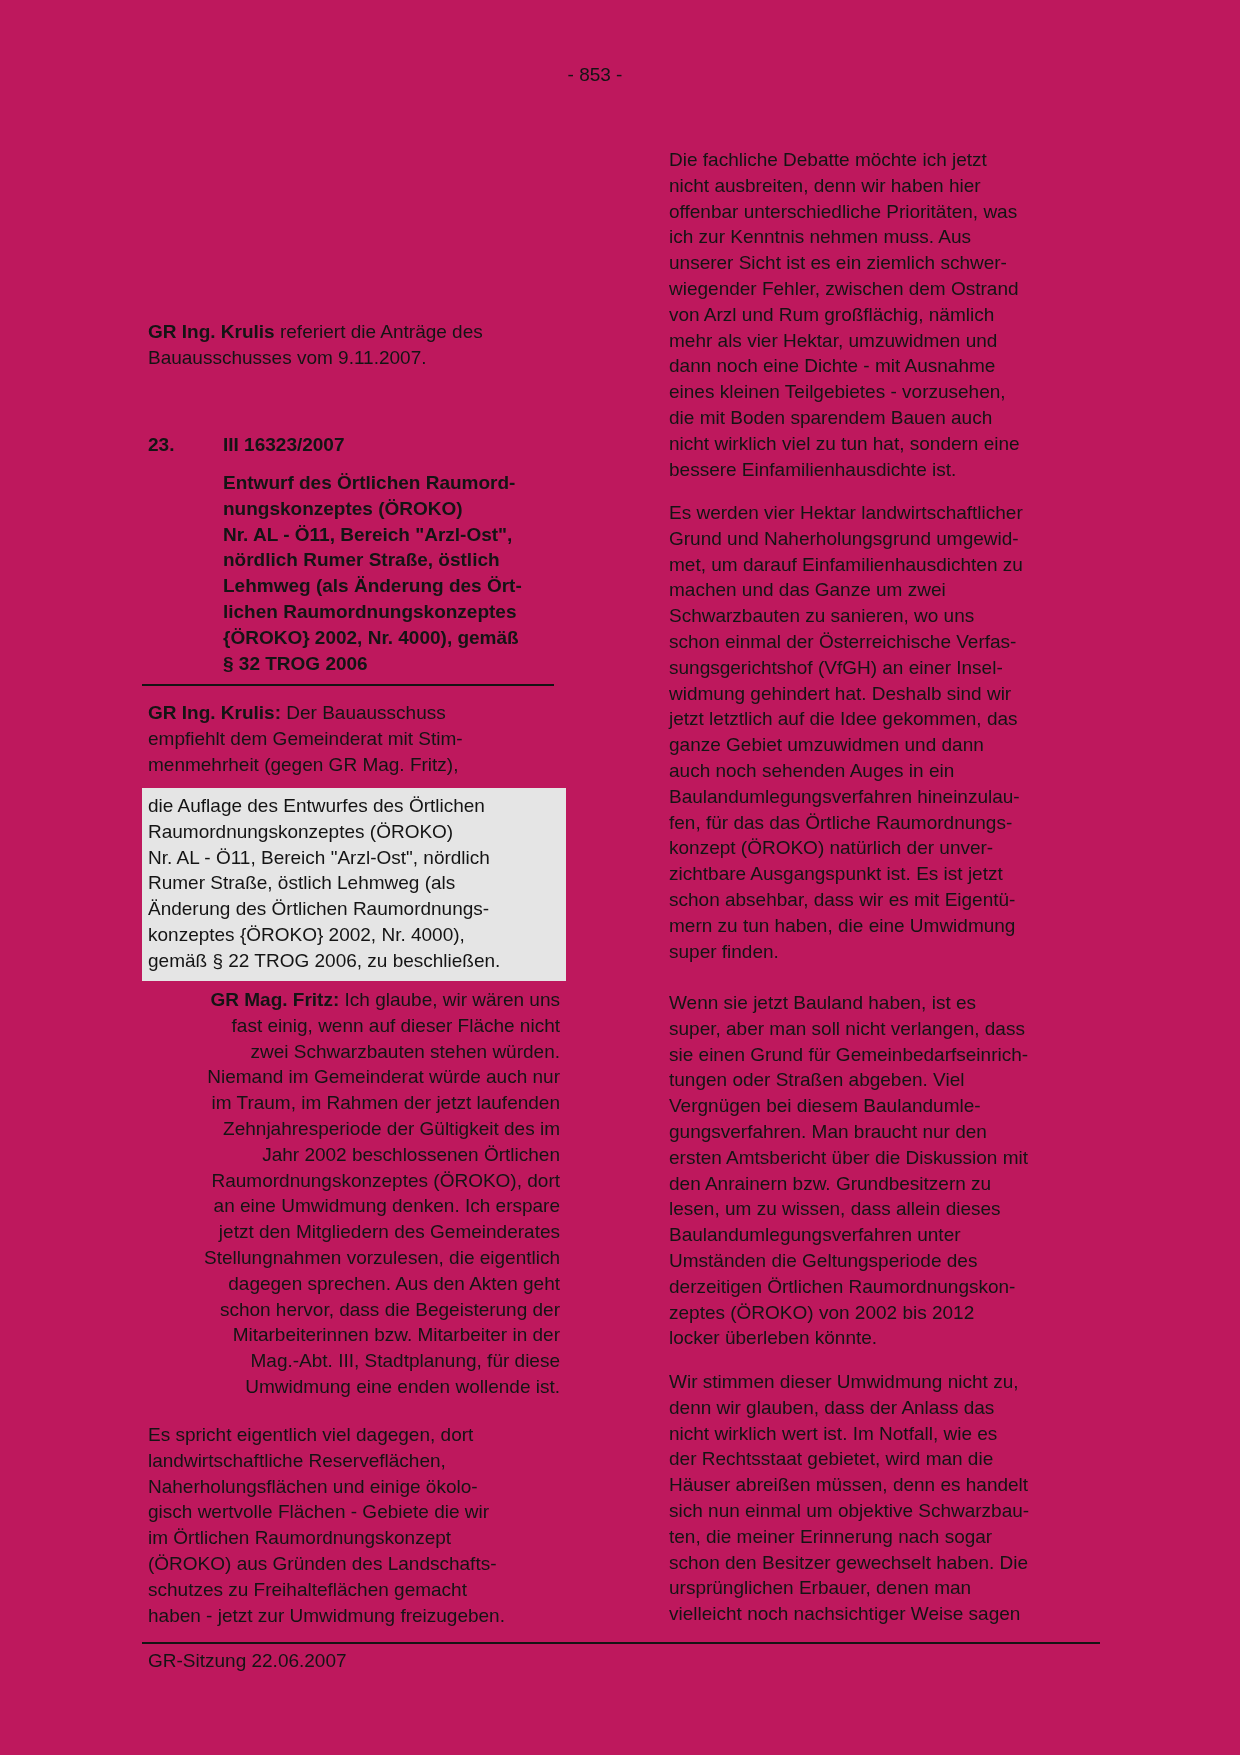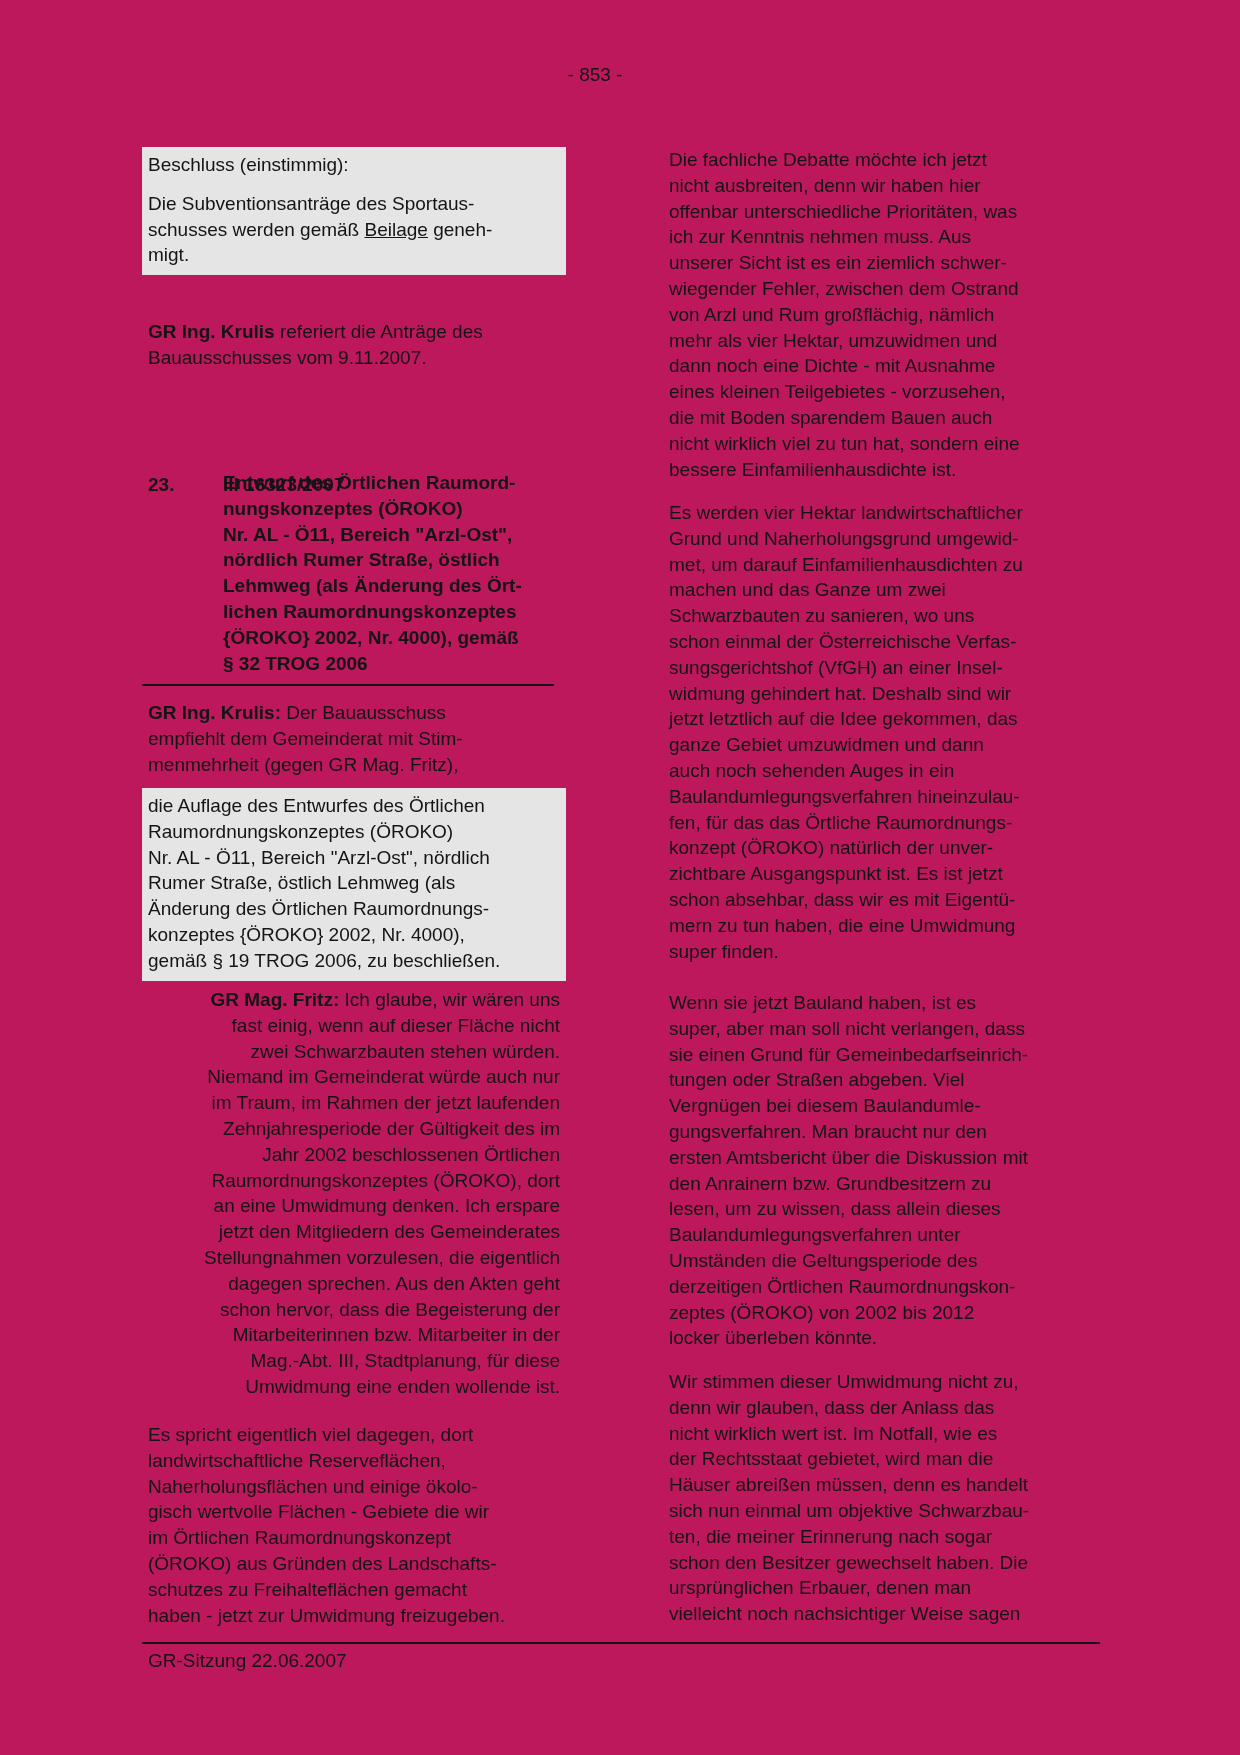--- a/index.html
+++ b/index.html
@@ -31,21 +31,21 @@
   .col-right > .block { position: absolute; left: 12px; width: 460px; }
   .pad { padding-left: 6px; padding-right: 6px; }
   .gray {
     background: var(--highlight, #e5e5e5);
     padding: 5px 6px 7px 6px;
   }
   .p { margin: 0; }
   .gap-top { margin-top: 13px; }
   .b { font-weight: bold; }
   .u { text-decoration: underline; }
-  .item-head { position: relative; margin-top: 40px; }
+  .item-head { position: relative; }
   .item-num { position: absolute; left: 6px; top: 0; }
   .item-ref { margin-left: 81px; }
   .title-indent { margin-left: 81px; width: 331px; }
   .rule {
     position: absolute; left: 0; width: 412px; height: 0;
     border-top: 2px solid #141414;
   }
   .footer-rule {
     top: 1642px; left: 142px; width: 958px; height: 0;
     border-top: 2px solid #141414;
@@ -54,26 +54,20 @@
 </style>
 </head>
 <body>
 
 <div class="page" style="color: rgb(20, 20, 20);">
 
   <div class="abs page-number">- 853 -</div>
 
   <div class="abs col-left">
 
-    <div class="block gray" style="top:147px;">
-      <p class="p pre">Beschluss (einstimmig):</p>
-      <p class="p gap-top"><span class="pre">Die Subventionsanträge des Sportaus-
-schusses werden gemäß </span><span class="pre u">Beilage</span><span class="pre"> geneh-
-migt.</span></p>
-    </div>
 
     <div class="block pad" style="top:319px;"><span class="pre b">GR Ing. Krulis</span><span class="pre"> referiert die Anträge des
 Bauausschusses vom 9.11.2007.</span></div>
 
     <div class="block item-head" style="top:432px;"><span class="item-num b">23.</span><span class="item-ref b">III 16323/2007</span></div>
 
     <div class="block" style="top:470px;">
       <p class="p pre b title-indent">Entwurf des Örtlichen Raumord-
 nungskonzeptes (ÖROKO)
 Nr. AL - Ö11, Bereich "Arzl-Ost",
@@ -90,21 +84,21 @@
 empfiehlt dem Gemeinderat mit Stim-
 menmehrheit (gegen GR Mag. Fritz),</span></div>
 
     <div class="block gray" style="top:788px;">
       <p class="p pre">die Auflage des Entwurfes des Örtlichen
 Raumordnungskonzeptes (ÖROKO)
 Nr. AL - Ö11, Bereich "Arzl-Ost", nördlich
 Rumer Straße, östlich Lehmweg (als
 Änderung des Örtlichen Raumordnungs-
 konzeptes {ÖROKO} 2002, Nr. 4000),
-gemäß § 19 TROG 2006, zu beschließen.</p>
+gemäß § 22 TROG 2006, zu beschließen.</p>
     </div>
 
     <div class="block pad" style="top:987px;text-align:right;"><span class="pre b">GR Mag. Fritz:</span><span class="pre"> Ich glaube, wir wären uns
 fast einig, wenn auf dieser Fläche nicht
 zwei Schwarzbauten stehen würden.
 Niemand im Gemeinderat würde auch nur
 im Traum, im Rahmen der jetzt laufenden
 Zehnjahresperiode der Gültigkeit des im
 Jahr 2002 beschlossenen Örtlichen
 Raumordnungskonzeptes (ÖROKO), dort

